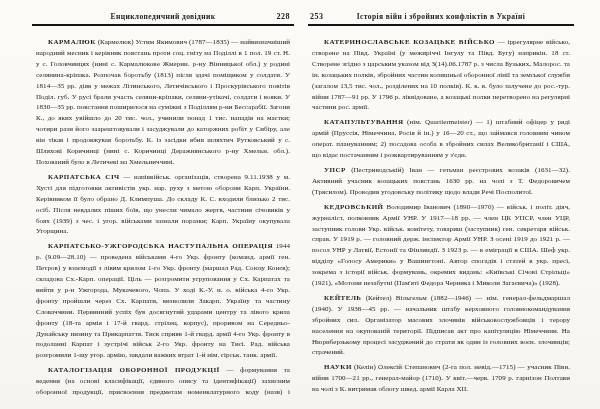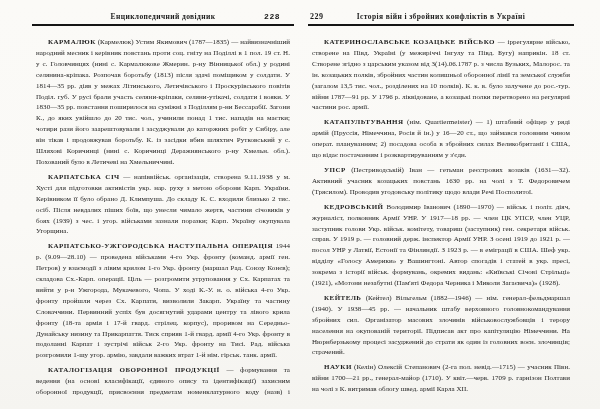--- a/index.html
+++ b/index.html
@@ -12,21 +12,21 @@
     position:absolute;left:0;top:0;width:600px;height:409px;
     background:linear-gradient(180deg,#fbfaf7 0%,#faf9f6 55%,#f5f4f0 100%);
   }
   .page{position:absolute;top:10px;height:392px;width:262px;}
   .page.left{left:32px;}
   .page.right{left:308px;width:266px;}
   .phead{position:relative;height:13px;font-size:7.5px;font-weight:bold;color:#1b1b1b;
     text-align:center;letter-spacing:.4px;line-height:13px;
     filter:blur(.25px);}
   .pnum{position:absolute;top:0;font-size:8px;letter-spacing:.5px;}
-  .pnum.at-right{right:14px;font-family:Liberation Mono, monospace;}
+  .pnum.at-right{right:4px;}
   .pnum.at-left{left:2px;}
   .rule{height:2px;background:#151515;margin-top:1px;filter:blur(.2px);}
   .ptext{
     margin-top:7px;height:362px;overflow:hidden;
     font-size:7px;line-height:10.9px;color:#1d1d1d;
     text-align:justify;
     filter:blur(.28px);
     letter-spacing:.05px;
   }
   .ptext p{margin:4px;text-indent:12px;}
@@ -47,21 +47,21 @@
         <p><span class="term">КАРМАЛЮК</span><span> (Кармелюк) Устим Якимович (1787—1835) — найвизначніший народний месник і керівник повстань проти соц. гніту на Поділлі в 1 пол. 19 ст. Н. у с. Головчинцях (нині с. Кармалюкове Жмерин. р-ну Вінницької обл.) у родині селянина-кріпака. Розпочав боротьбу (1813) після здачі поміщиком у солдати. У 1814—35 рр. діяв у межах Літинського, Летичівського і Проскурівського повітів Поділ. губ. У русі брали участь селяни-кріпаки, селяни-утікачі, солдати і вояки. У 1830—35 рр. повстання поширилося на суміжні з Поділлям р-ни Бессарабії. Загони К., до яких увійшло до 20 тис. чол., учинили понад 1 тис. нападів на маєтки; чотири рази його заарештовували і засуджували до каторжних робіт у Сибіру, але він тікав і продовжував боротьбу. К. із засідки вбив шляхтич Рутковський у с. Шляхові Коричинці (нині с. Коричинці Деражнянського р-ну Хмельн. обл.). Похований було в Летичеві на Хмельниччині.</span></p>
         <p><span class="term">КАРПАТСЬКА СІЧ</span><span> — напіввійськ. організація, створена 9.11.1938 у м. Хусті для підготовки активістів укр. нар. руху з метою оборони Карп. України. Керівником її було обрано Д. Климпуша. До складу К. С. входили близько 2 тис. осіб. Після невдалих піших боїв, що унесли чимало жертв, частини січовиків у боях (1939) з чес. і угор. військами зазнали поразки; Карп. Україну окупувала Угорщина.</span></p>
         <p><span class="term">КАРПАТСЬКО-УЖГОРОДСЬКА НАСТУПАЛЬНА ОПЕРАЦІЯ</span><span> 1944 р. (9.09—28.10) — проведена військами 4-го Укр. фронту (команд. армії ген. Петров) у взаємодії з лівим крилом 1-го Укр. фронту (маршал Рад. Союзу Конєв); складова Сх.-Карп. операції. Ціль — розгромити угруповання у Сх. Карпатах та вийти у р-н Ужгорода, Мукачевого, Чопа. У ході К.-У. н. о. війська 4-го Укр. фронту пройшли через Сх. Карпати, визволили Закарп. Україну та частину Словаччини. Первинний успіх був досягнутий ударами центру та лівого крила фронту (18-та армія і 17-й гвард. стрілец. корпус), проривом на Середньо-Дунайську низину та Прикарпаття. Тиск сприяв 1-й гвард. армії 4-го Укр. фронту в подоланні Карпат і зустрічі військ 2-го Укр. фронту на Тисі. Рад. війська розгромили 1-шу угор. армію, завдали важких втрат 1-й нім. гірськ. танк. армії.</span></p>
         <p><span class="term">КАТАЛОГІЗАЦІЯ ОБОРОННОЇ ПРОДУКЦІЇ</span><span> — формування та ведення (на основі класифікації, єдиного опису та ідентифікації) захисним оборонної продукції, присвоєння предметам номенклатурного коду (назв) і внесення їх в єдиний каталог оборонної продукції.</span></p>
         <p><span class="term">КАТАПУЛЬТУВАННЯ</span><span> — 1) спосіб та процес залишення ЛА екіпажем в аварійній ситуації за допомогою спец. пристроїв. К. на невеликих швидкостях польоту відбувається в катапультному кріслі (без захисту від повітр. потоку), при надзвуковій швидкості — у кріслі з захисним пристроєм або в капсулі шляхом викидання крісла (капсули) вгору (рідше вниз) пороховим зарядом; 2) процес зльоту літака з борту авіаносія або ін. корабля за допомогою катапульти.</span></p>
       </div>
   </div>
 
   <div class="page right">
     <div class="phead">
-      <span class="pnum at-left">229</span>
+      <span class="pnum at-left">253</span>
       <span>Історія війн і збройних конфліктів в Україні</span>
     </div>
     <div class="rule"></div>
     <div class="ptext">
         <p><span class="term">КАТЕРИНОСЛАВСЬКЕ КОЗАЦЬКЕ ВІЙСЬКО</span><span> — іррегулярне військо, створене на Півд. Україні (у межиріччі Інгулу та Півд. Бугу) наприкін. 18 ст. Створене згідно з царським указом від 3(14).06.1787 р. з числа Бузьких, Малорос. та ін. козацьких полків, збройних частин колишньої оборонної лінії та земської служби (загалом 13,5 тис. чол., розділених на 10 полків). К. к. в. було залучене до рос.-тур. війни 1787—91 рр. У 1796 р. ліквідоване, а козацькі полки перетворено на регулярні частини рос. армії.</span></p>
         <p><span class="term">КАТАПУЛЬТУВАННЯ</span><span> (нім. Quartiermeister) — 1) штабний офіцер у ряді армій (Пруссія, Німеччина, Росія й ін.) у 16—20 ст., що займався головним чином операт. плануванням; 2) посадова особа в збройних силах Великобританії і США, що відає постачанням і розквартируванням у з'єдн.</span></p>
         <p><span class="term">УПСР</span><span> (Пестриводській) Іван — гетьман реєстрових козаків (1631—32). Активний учасник козацьких повстань 1630 рр. на чолі з Т. Федоровичем (Трясилом). Проводив угодовську політику щодо влади Речі Посполитої.</span></p>
         <p><span class="term">КЕДРОВСЬКИЙ</span><span> Володимир Іванович (1890—1970) — військ. і політ. діяч, журналіст, полковник Армії УНР. У 1917—18 рр. — член ЦК УПСР, член УЦР, заступник голови Укр. військ. комітету, товариш (заступник) ген. секретаря військ. справ. У 1919 р. — головний держ. інспектор Армії УНР. З осені 1919 до 1921 р. — посол УНР у Латвії, Естонії та Фінляндії. З 1923 р. — в еміграції в США. Шеф укр. відділу «Голосу Америки» у Вашингтоні. Автор спогадів і статей в укр. пресі, зокрема з історії військ. формувань, окремих видань: «Київські Січові Стрільці» (1921), «Мотони незабутні (Пам'яті Федора Черника і Миколи Загаєвича)» (1928).</span></p>
         <p><span class="term">КЕЙТЕЛЬ</span><span> (Кейтел) Вільгельм (1882—1946) — нім. генерал-фельдмаршал (1940). У 1938—45 рр. — начальник штабу верховного головнокомандування збройних сил. Організатор масових злочинів військовослужбовців і терору населення на окупованій території. Підписав акт про капітуляцію Німеччини. На Нюрнберзькому процесі засуджений до страти як один із головних воєн. злочинців; страчений.</span></p>
         <p><span class="term">НАУКИ</span><span> (Келін) Олексій Степанович (2-га пол. невід.—1715) — учасник Півн. війни 1700—21 рр., генерал-майор (1710). У квіт.—черв. 1709 р. гарнізон Полтави на чолі з К. витримав облогу швед. армії Карла XII.</span></p>

